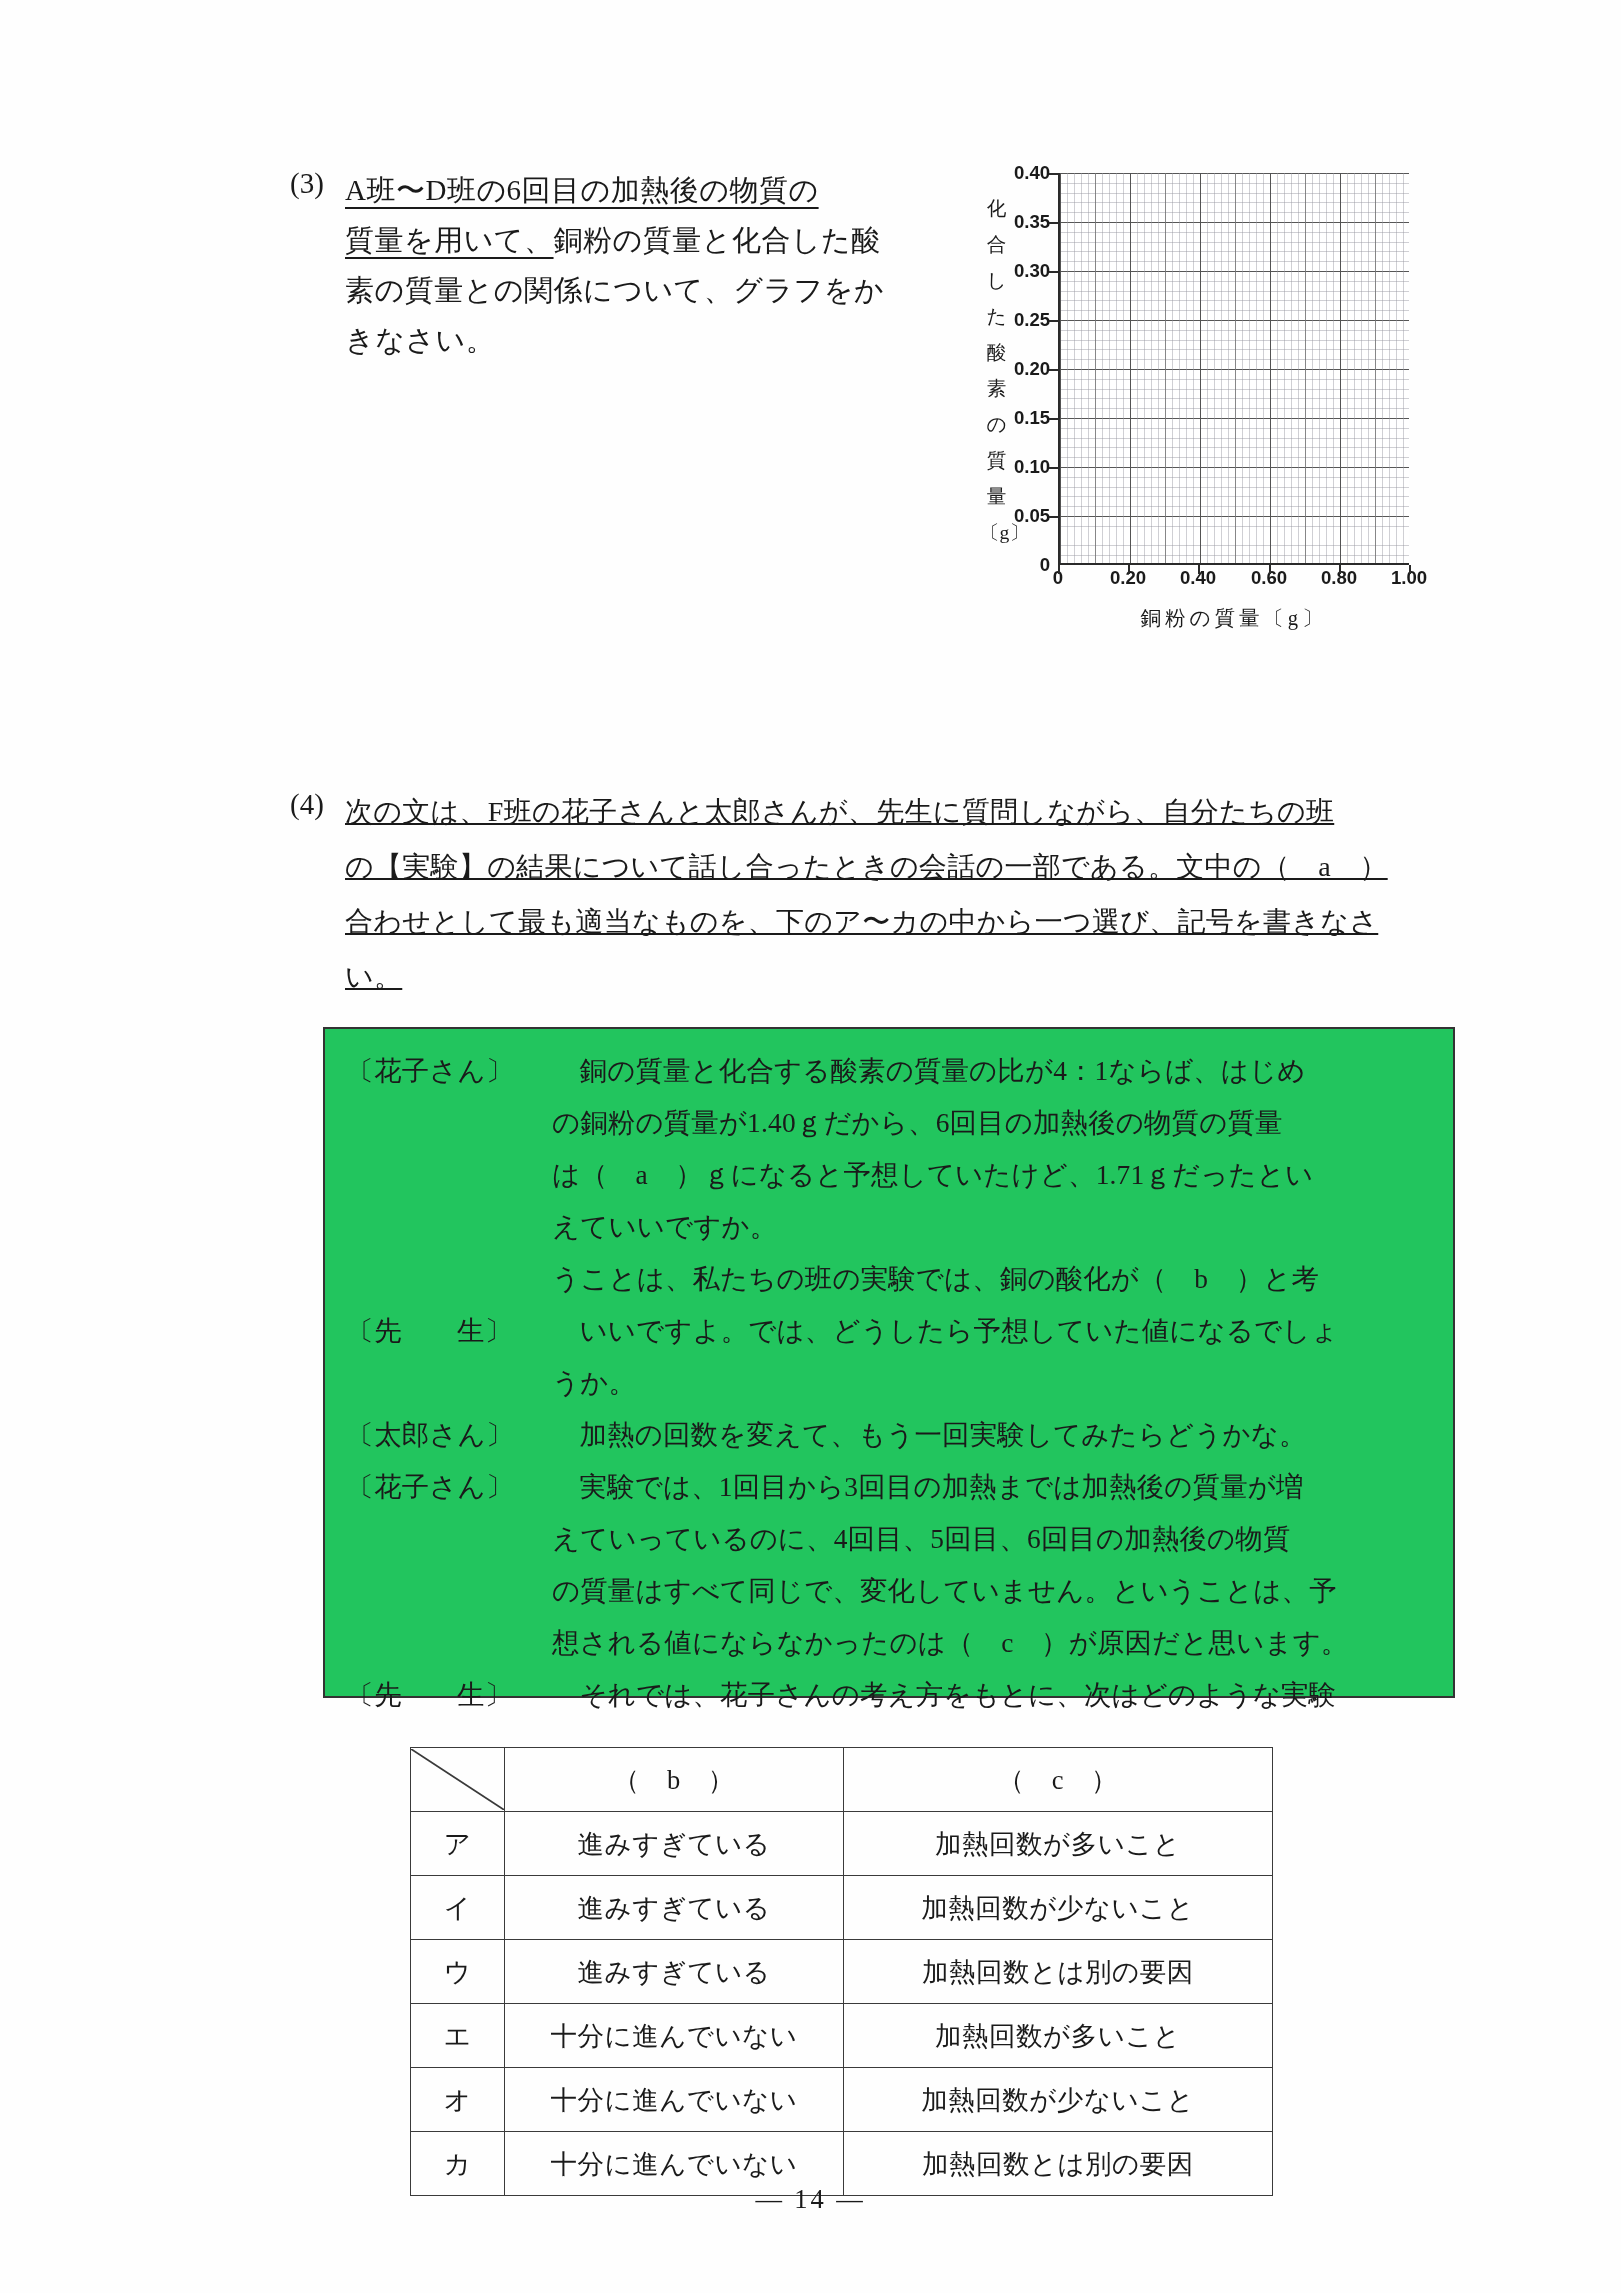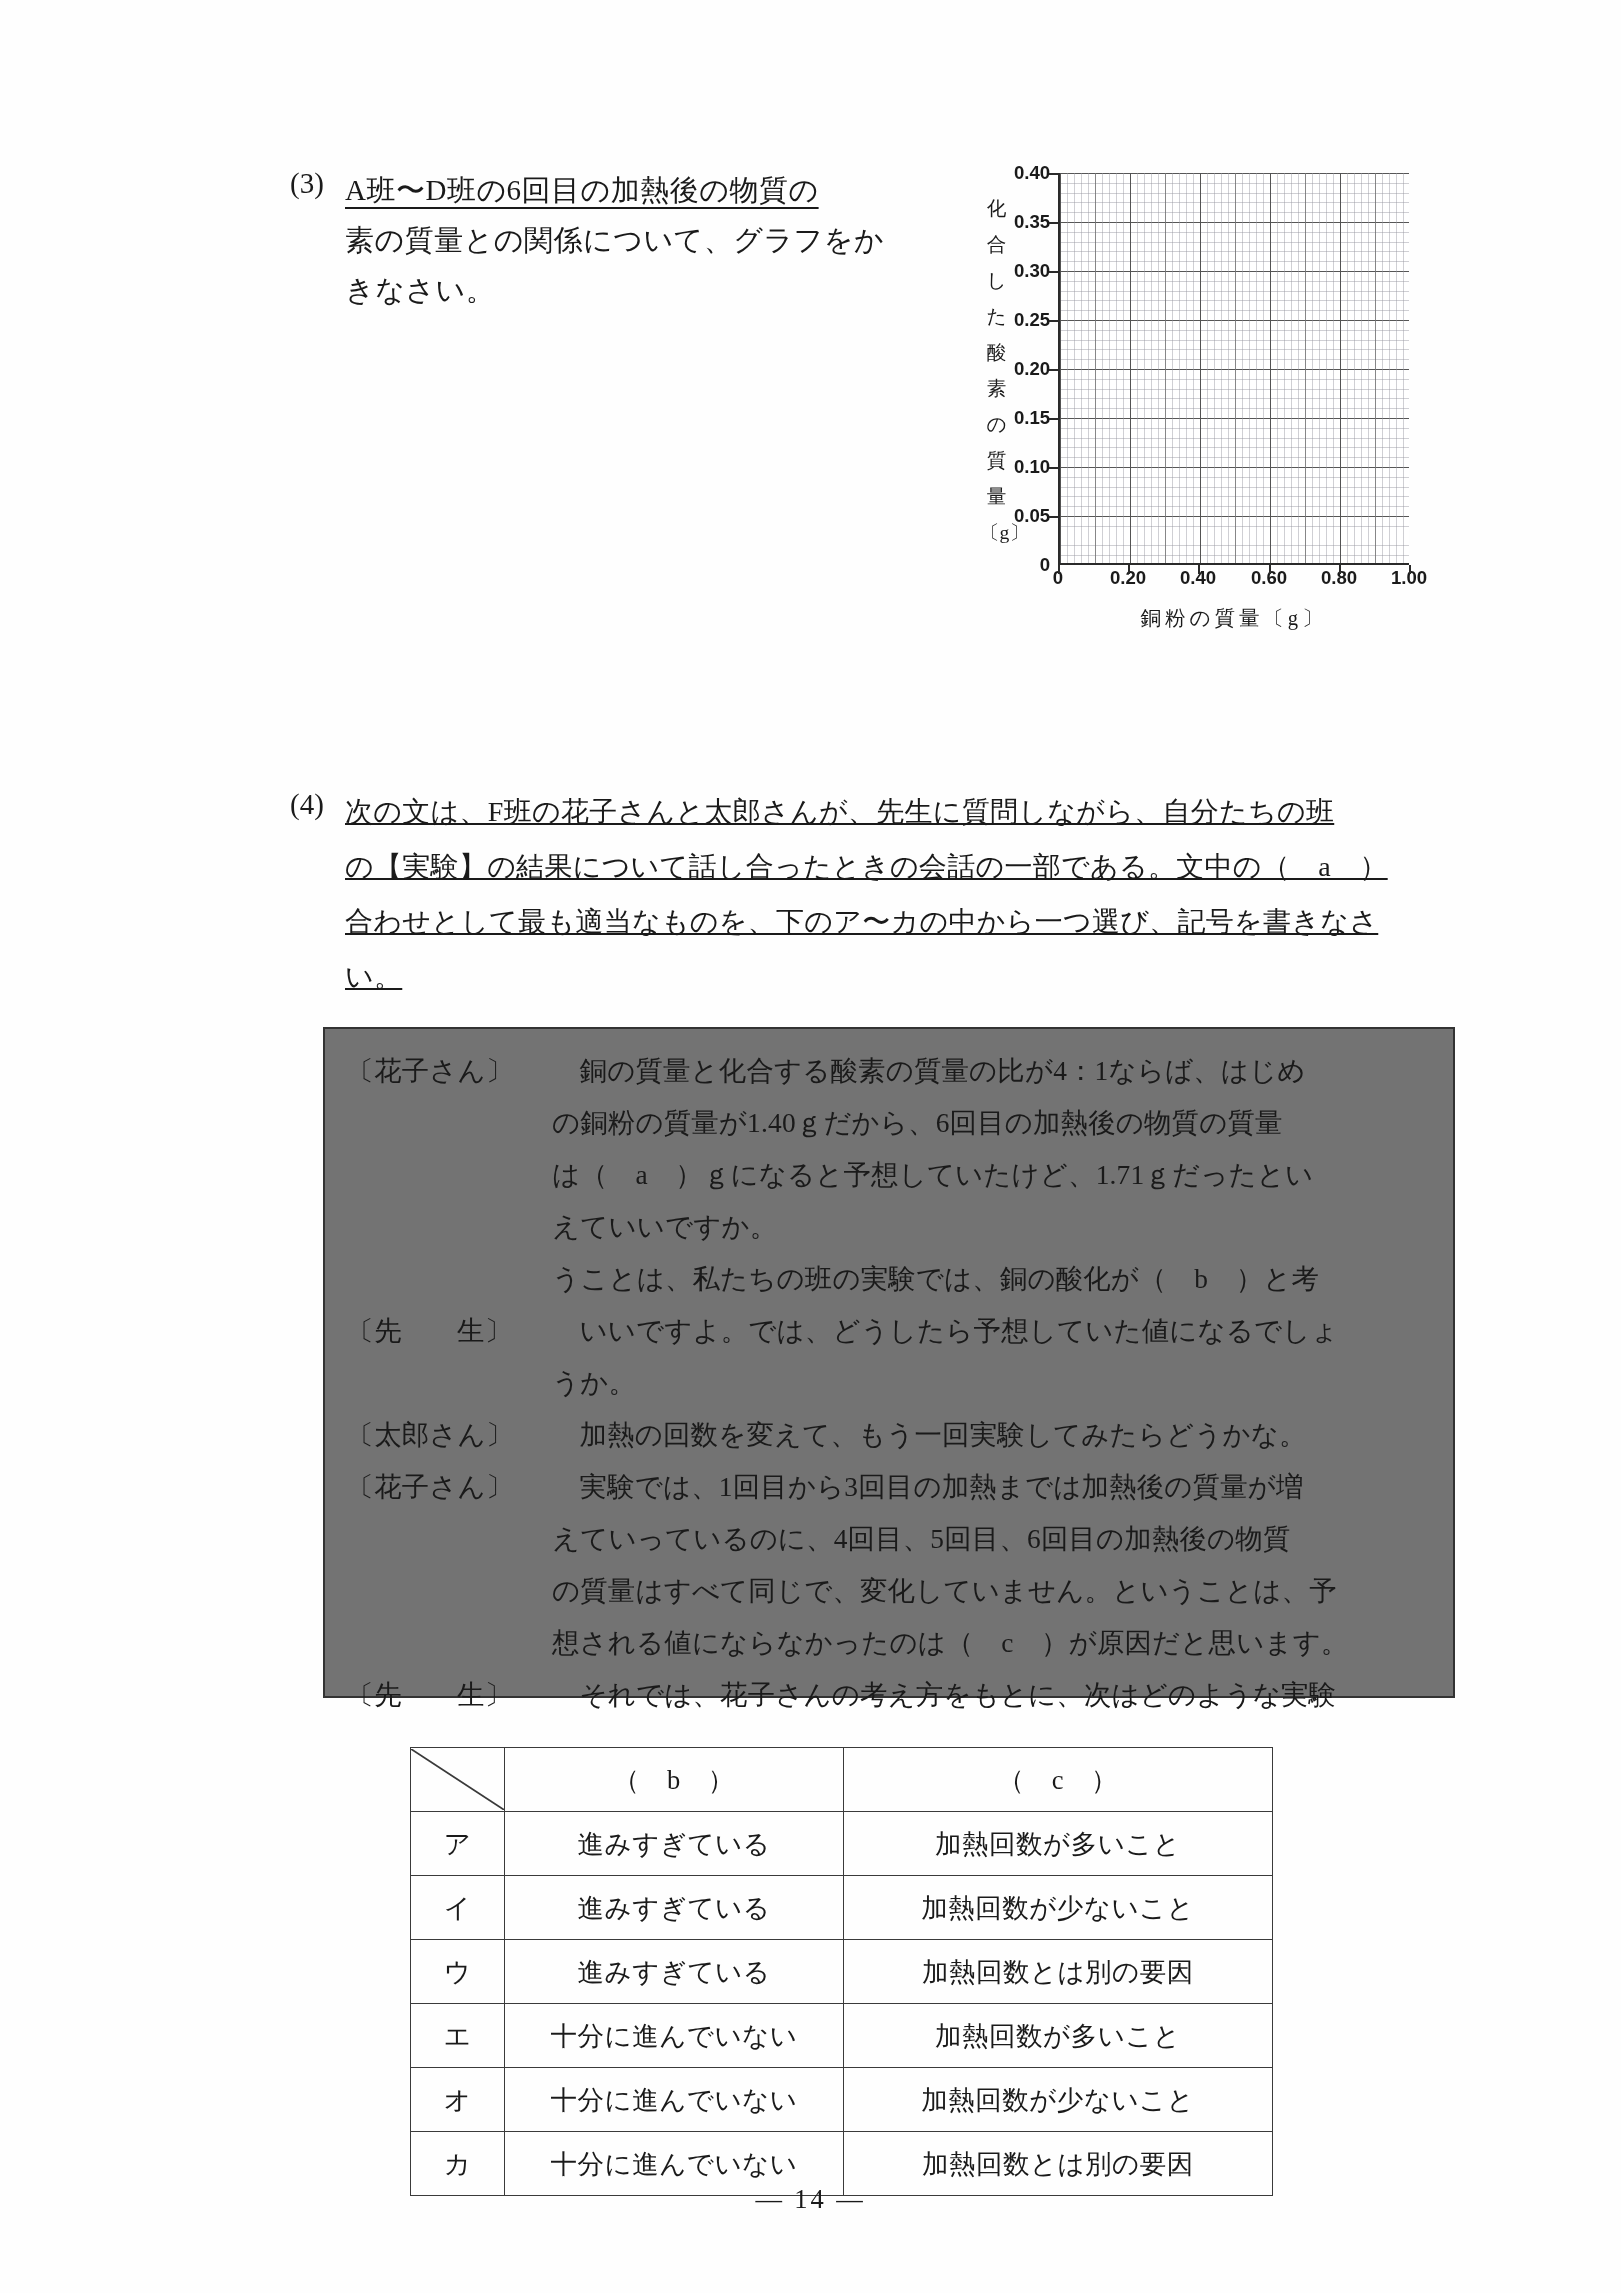--- a/index.html
+++ b/index.html
@@ -151,21 +151,21 @@
 
   
   #dialogue-box {
     position: absolute;
     left: 323px;
     top: 1027px;
     width: 1132px;
     height: 671px;
     box-sizing: border-box;
     border: 2px solid #333;
-    background: #737373;
+    background: #22c55e;
   }
   .turn {
     display: flex;
     align-items: flex-start;
     font-size: 27.4px;
     line-height: 52px;
     letter-spacing: 0.2px;
   }
   .speaker {
     flex: 0 0 227px;
@@ -216,20 +216,21 @@
 </style>
 </head>
 <body>
 
 <div class="page">
 
   <div id="q3">
     <span class="q-num">(3)</span>
     <div class="q3-body">
       <span class="q3-line u">A班〜D班の6回目の加熱後の物質の</span>
+      <span class="q3-line"><span class="u-part">質量を用いて、</span><span>銅粉の質量と化合した酸</span></span>
       <span class="q3-line">素の質量との関係について、グラフをか</span>
       <span class="q3-line">きなさい。</span>
     </div>
   </div>
 
   <div id="graph-fig">
 
     <div id="y-axis-title">
       <span>化</span>
       <span>合</span>

